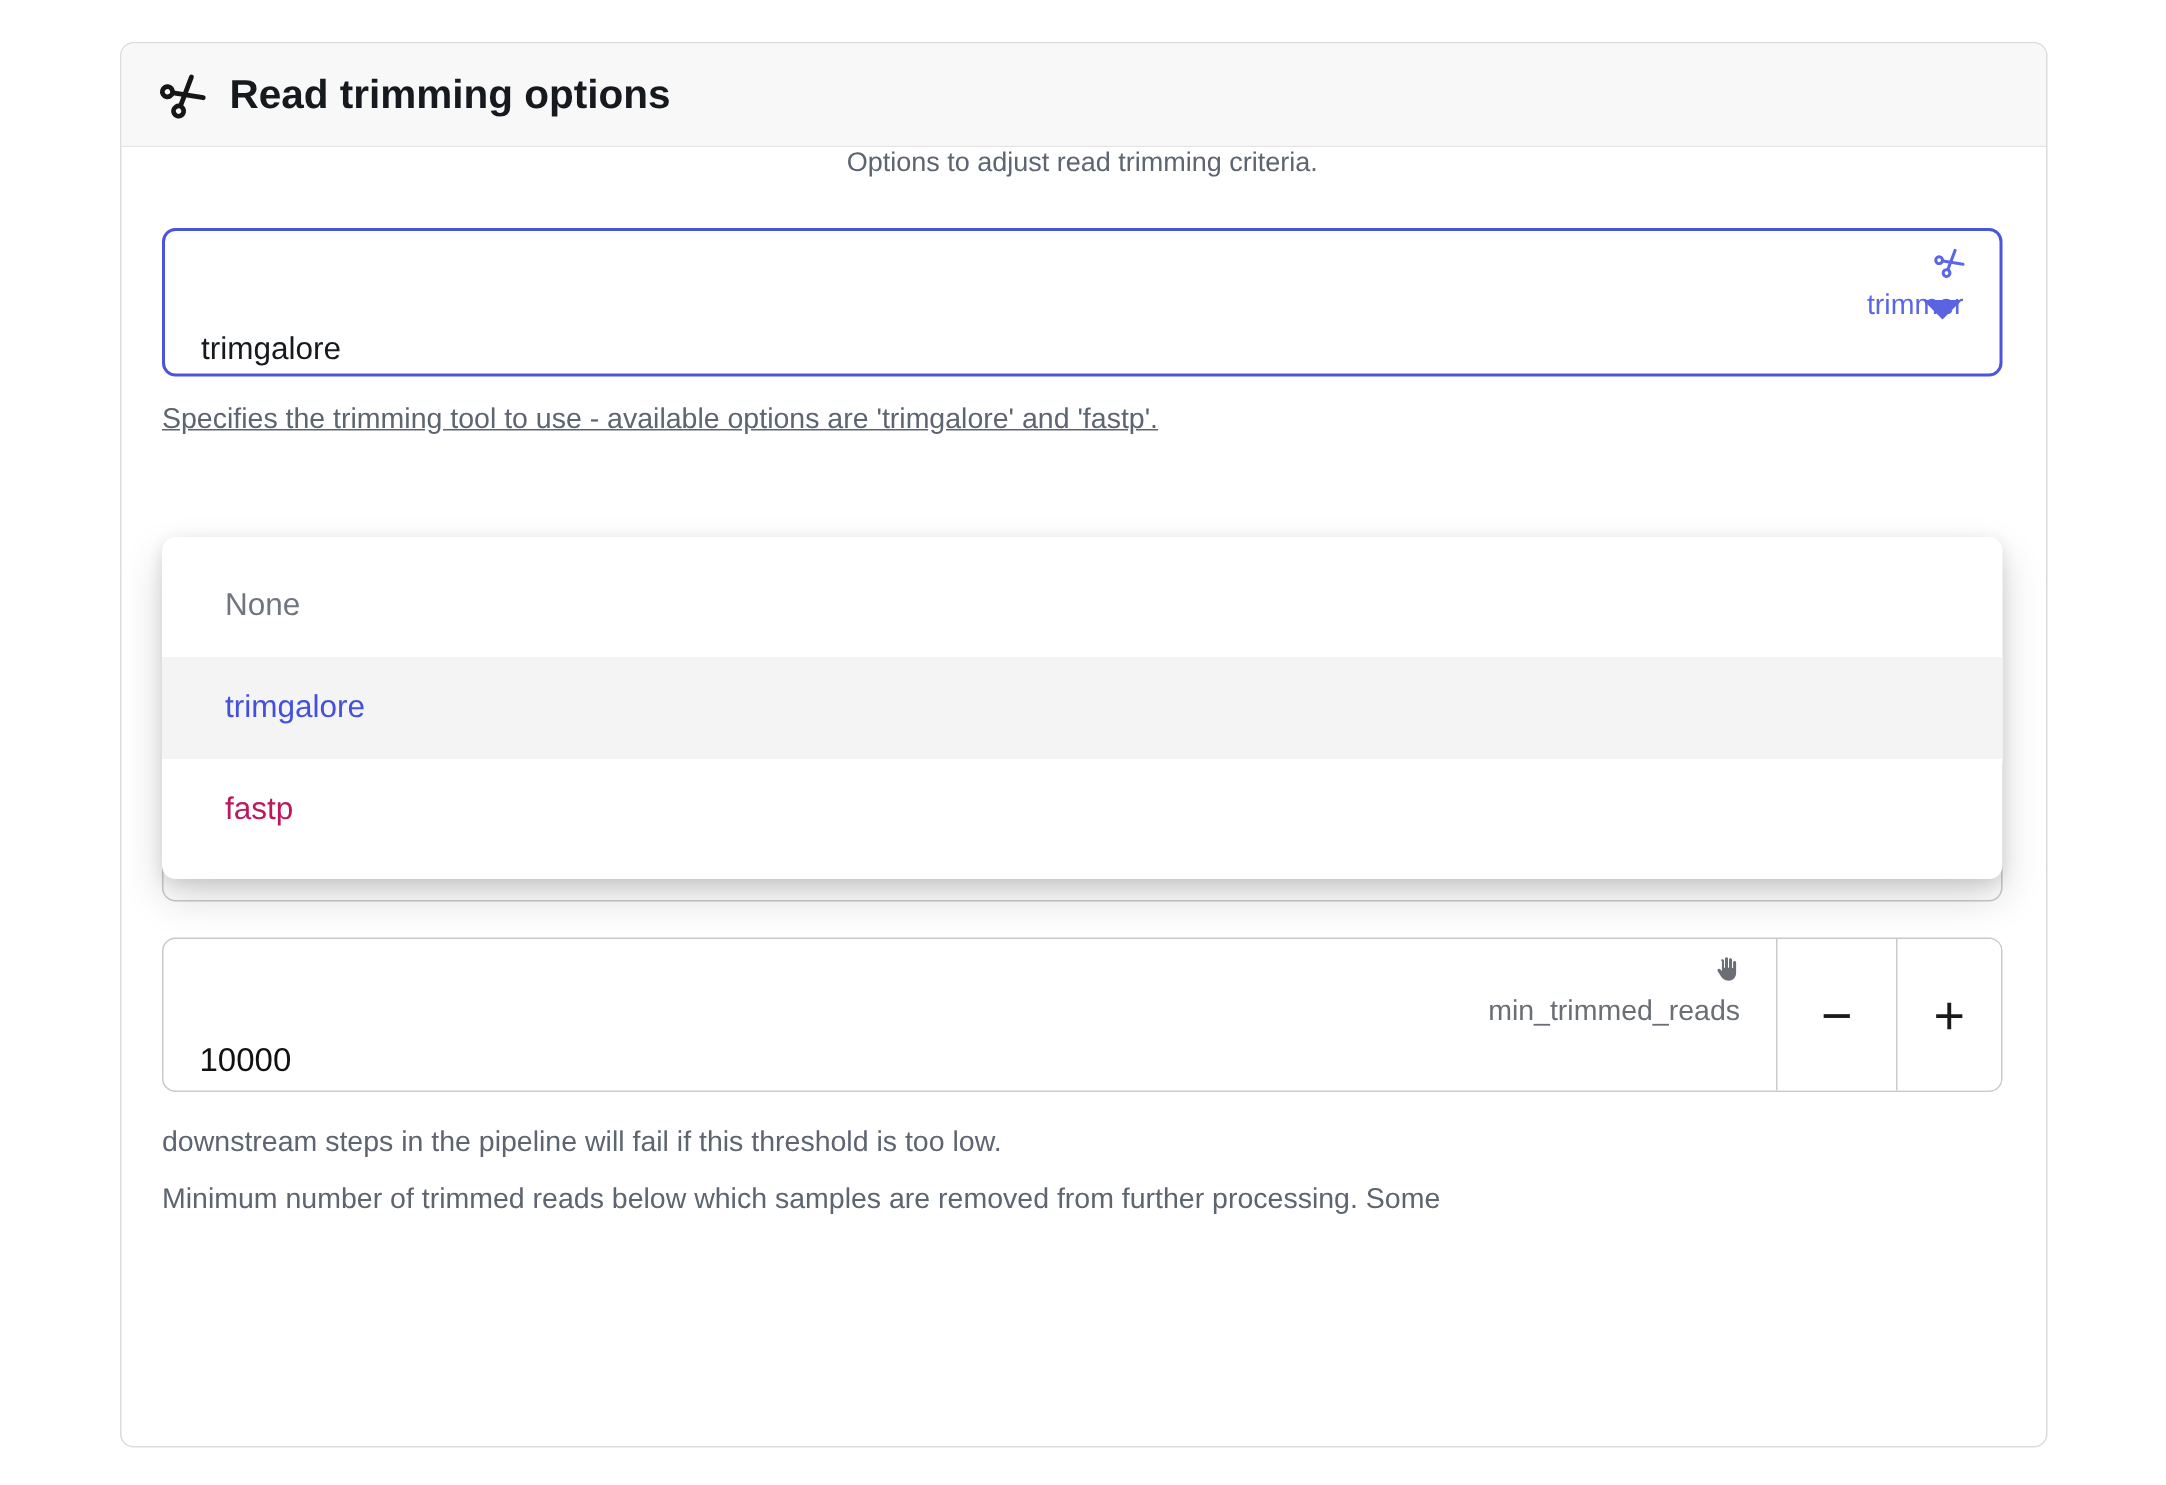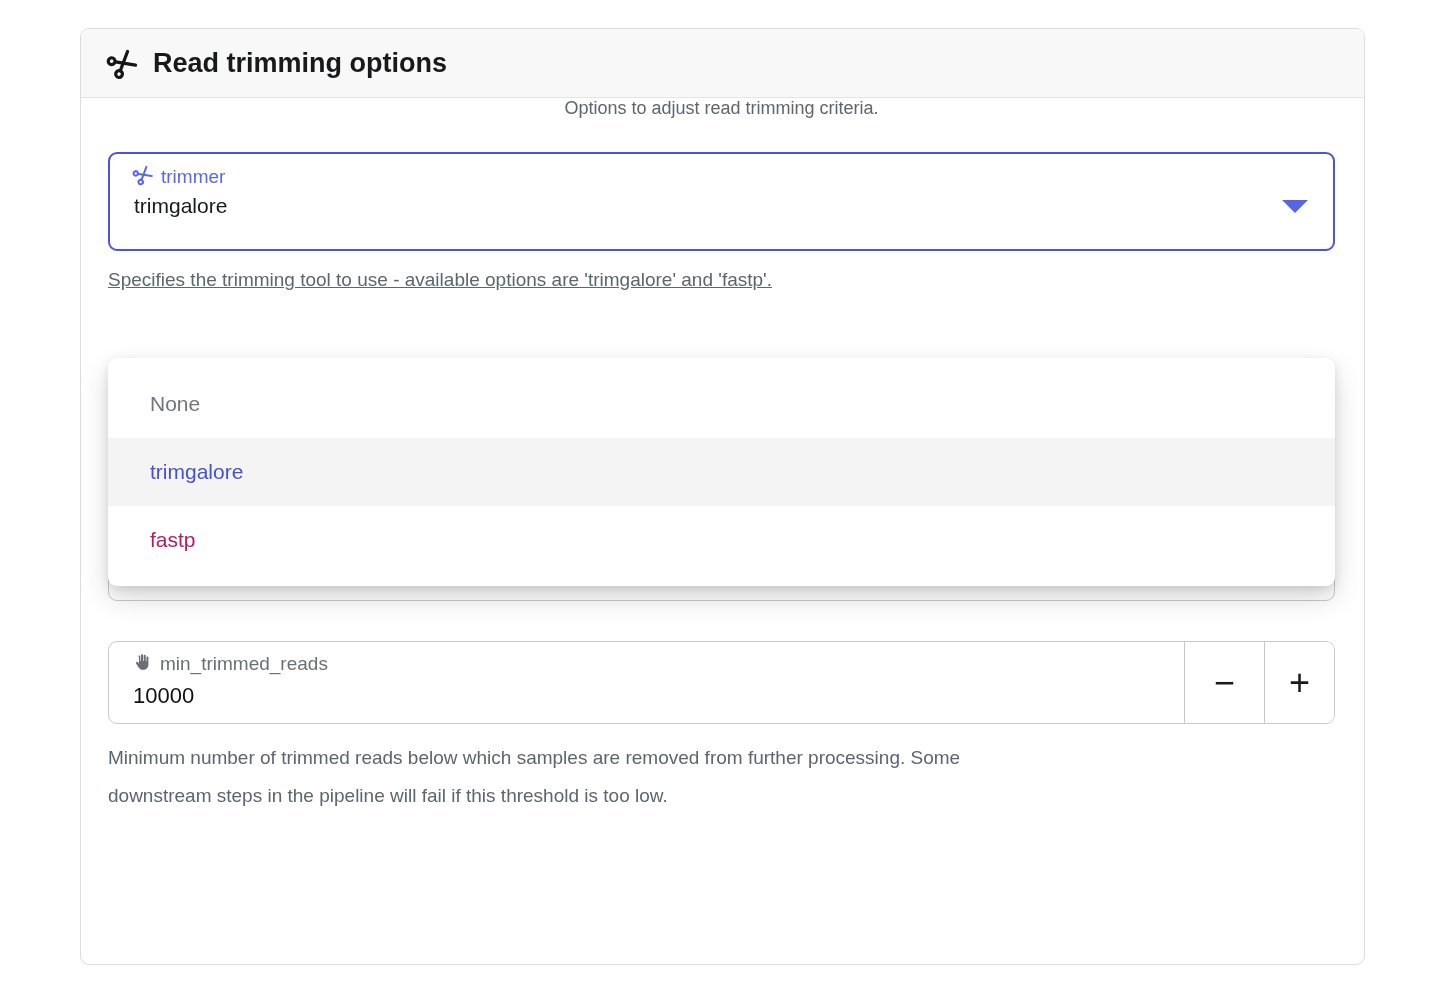--- a/index.html
+++ b/index.html
@@ -17,21 +17,21 @@
   .card-body { position:relative; padding:0 29px 0 27px; }
 
   .desc { font-size:18px; color:#5d6570;text-align:center; }
 
   .help { margin-top:18px; font-size:19px; color:#5d6570;text-decoration:underline; }
   .help-line { font-size:19px; color:#5d6570; line-height:38px; }
 
   
   .select-field { position:relative; margin-top:33px; height:99px;
     border:2px solid #4b54dc; border-radius:9px; padding:12px 24px; cursor:pointer; background:#fff; }
-  .label-row { display:flex; align-items:flex-start; gap:9px; }
+  .label-row { display:flex; align-items:flex-end; gap:9px;flex-direction:column; }
   .select-field .label-row { color:#5b66e8; font-size:19px; }
   .field-value { margin-top:6px; font-size:21px; color:#16191d; }
   .caret { position:absolute; right:25px; top:46px; width:0; height:0;
     border-left:13px solid transparent; border-right:13px solid transparent;
     border-top:13px solid #5a64e0; }
 
   
   .dropdown { position:absolute; left:27px; right:29px; top:260px; z-index:5;
     background:#ffffff; border-radius:9px; padding:12px 0;
     box-shadow:0 12px 28px rgba(0,0,0,0.16), 0 3px 10px rgba(0,0,0,0.10); }
@@ -42,21 +42,21 @@
   .option-default { color:#be185d; }
 
   
   .placeholder-field { margin-top:211px; height:99px; border:1px solid #c9c9c9;
     border-radius:9px; display:flex; align-items:center; padding:0 24px;
     cursor:text; background:#fff; }
   .placeholder-field .label-row { color:#5d6065; font-size:20px; }
   .placeholder-field .plus-ic { color:#4a4a4a; display:flex; }
 
   
-  .number-group { margin-top:40px; height:83px; border:1px solid #c9c9c9;
+  .number-group { margin-top:24px; height:103px; border:1px solid #c9c9c9;
     border-radius:9px; display:flex; overflow:hidden; background:#fff; }
   .number-main { flex:1; padding:11px 24px; cursor:text; }
   .number-main .label-row { color:#6a6f75; font-size:19px; }
   .number-main .field-value { margin-top:8px; font-size:22px; color:#111; }
   .step-btn { border-left:1px solid #c9c9c9; display:flex; align-items:center;
     justify-content:center; font-size:36px; font-weight:400; color:#1a1a1a;
     background:#fff; cursor:pointer; user-select:none; }
   .step-minus { width:80px; }
   .step-plus  { width:70px; }
 
@@ -132,18 +132,18 @@
           </span>
           <span>min_trimmed_reads</span>
         </div>
         <div class="field-value">10000</div>
       </div>
       <div class="step-btn step-minus">−</div>
       <div class="step-btn step-plus">+</div>
     </div>
 
     <div class="help-block">
+      <div class="help-line">downstream steps in the pipeline will fail if this threshold is too low.</div>
       <div class="help-line"> Minimum number of trimmed reads below which samples are removed from further processing. Some</div>
-      <div class="help-line">downstream steps in the pipeline will fail if this threshold is too low.</div>
     </div>
 
   </div>
 </div>
 
 </body></html>

